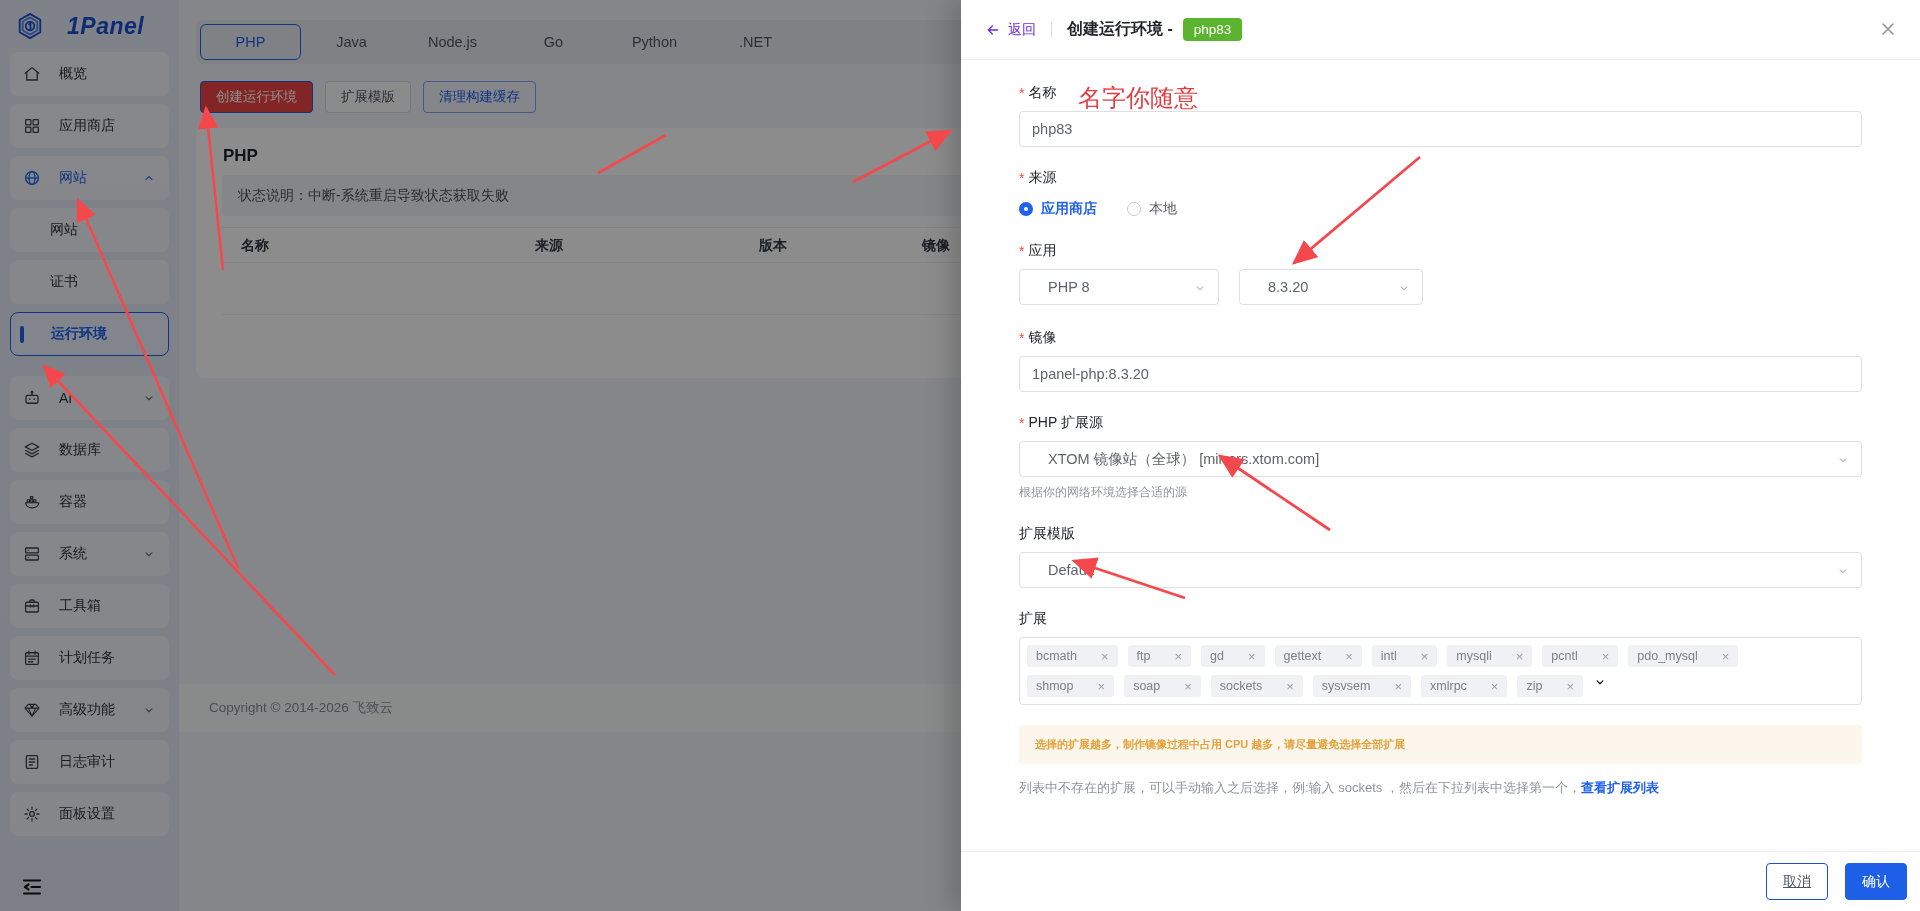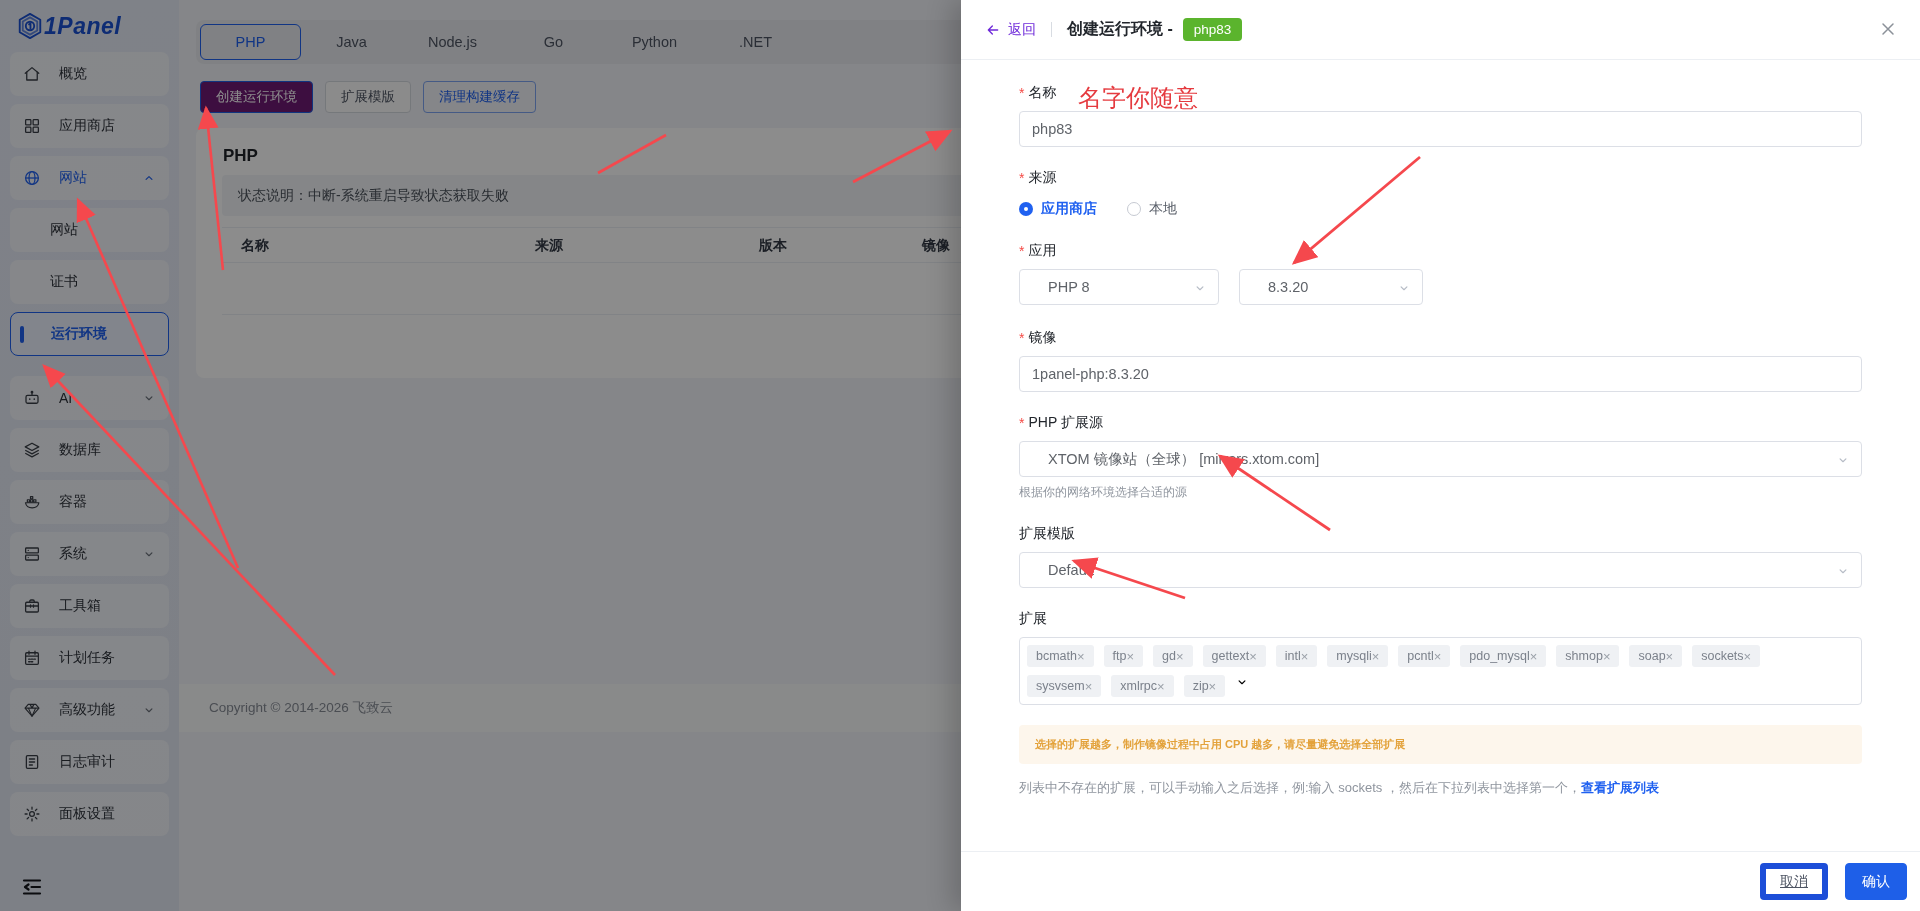--- a/index.html
+++ b/index.html
@@ -1,41 +1,41 @@
 <!DOCTYPE html>
 <html><head>
 <meta charset="utf-8">
 <style>
   * { margin:0; padding:0; box-sizing:border-box; }
   html,body { width:1920px; height:911px; overflow:hidden; font-family:"Liberation Sans","DejaVu Sans",sans-serif; background:#f4f6fa; }
   .stage { position:relative; width:1920px; height:911px; }
 
   
   .sidebar { position:absolute; left:0; top:0; width:179px; height:911px; background:linear-gradient(180deg,#e8edf8 0%,#e3e9f4 100%); z-index:1; }
-  .logo { display:flex; align-items:center; gap:0; padding:12px 0 4px 16px; cursor:pointer; }
+  .logo { display:flex; align-items:center; gap:23px; padding:12px 0 4px 16px; cursor:pointer; }
   .logo-text { font-size:23px; font-weight:800; font-style:italic; color:#1a51d4; letter-spacing:.5px; }
   .sb-item { height:44px; margin:8px 10px 0; border-radius:8px; background:rgba(255,255,255,.55); display:flex; align-items:center; gap:18px; padding:0 13px; font-size:14px; color:#2e333b; cursor:pointer; position:relative; }
   .sb-item .ic { display:flex; width:18px; height:18px; color:#3a3f47; flex:none; }
   .sb-item .chev { margin-left:auto; display:flex; color:#6a707a; }
   .sb-item.parent-active { color:#2061f0; }
   .sb-item.parent-active .ic, .sb-item.parent-active .chev { color:#2061f0; }
   .sb-sub { padding-left:40px; }
   .sb-item.active { background:#edf3ff; border:1px solid #2061f0; color:#2061f0; font-weight:600; }
   .active-bar { position:absolute; left:9px; top:13px; width:4px; height:17px; border-radius:2px; background:#2061f0; }
   .sb-item.mt-extra { margin-top:20px; }
   .collapse-btn { position:absolute; left:20px; bottom:12px; width:24px; height:24px; color:#14171c; cursor:pointer; }
 
   
   .main { position:absolute; left:179px; top:0; right:0; height:911px; background:#f2f4f9; }
   .tabstrip { position:absolute; left:17px; top:20px; width:1714px; height:44px; background:#eaecf1; border-radius:8px; display:flex; align-items:center; padding:4px; gap:0; }
   .tab { width:101px; height:36px; display:flex; align-items:center; justify-content:center; font-size:14.5px; color:#4e5563; border-radius:6px; cursor:pointer; }
   .tab.active { border:1px solid #2061f0; color:#2061f0; }
   .toolbar { position:absolute; left:21px; top:81px; display:flex; gap:12px; }
   .btn { height:32px; display:inline-flex; align-items:center; justify-content:center; padding:0 15px; font-size:13.5px; border-radius:4px; cursor:pointer; white-space:nowrap; }
-  .btn-primary { background:#701a75; color:#fff; border:1px solid #1e5fe8;font-family:Liberation Mono, monospace; }
+  .btn-primary { background:#ef4444; color:#fff; border:1px solid #1e5fe8;font-family:Liberation Mono, monospace; }
   .btn-plain { background:#fdfdfd; color:#4e5563; border:1px solid #d6dae1; }
   .btn-outline { background:transparent; color:#2061f0; border:1px solid #7ea4f2; }
   .card { position:absolute; left:17px; top:128px; width:1724px; height:250px; background:#ffffff; border-radius:8px; }
   .card-title { position:absolute; left:27px; top:18px; font-size:17px; font-weight:700; color:#1f2329; }
   .card-alert { position:absolute; left:26px; top:47px; right:26px; height:41px; background:#f3f5f8; border-radius:4px; display:flex; align-items:center; padding-left:16px; font-size:14px; color:#4c535c; }
   .thead { position:absolute; left:26px; right:26px; top:99px; height:36px; border-top:1px solid #eceff4; border-bottom:1px solid #eceff4; }
   .th { position:absolute; top:9px; font-size:14px; font-weight:600; color:#333a45; }
   .empty-row { position:absolute; left:26px; right:26px; top:135px; height:52px; border-bottom:1px solid #eceff4; }
   .footerband { position:absolute; left:0; right:0; top:684px; height:48px; background:#fafbfc; display:flex; align-items:center; padding-left:30px; font-size:13.5px; color:#878d96; }
 
@@ -63,29 +63,29 @@
   .radio { display:flex; align-items:center; gap:8px; font-size:14px; cursor:pointer; }
   .rdot { width:14px; height:14px; border-radius:50%; }
   .radio.sel-on { color:#2061f0; font-weight:600; }
   .radio.sel-on .rdot { background:#2061f0; position:relative; }
   .radio.sel-on .rdot::after { content:""; position:absolute; left:5px; top:5px; width:4px; height:4px; border-radius:50%; background:#fff; }
   .radio.sel-off { color:#565c66; }
   .radio.sel-off .rdot { border:1px solid #c6cad2; background:#fff; }
   .helptext { margin-top:7px; font-size:12px; color:#8f959e; }
   .mt22 { margin-top:22px; } .mt24 { margin-top:24px; }
   .multisel { margin-top:9px; min-height:64px; border:1px solid #dcdfe6; border-radius:4px; padding:7px 36px 7px 7px; display:flex; flex-wrap:wrap; gap:8px 10px; position:relative; align-content:flex-start; }
-  .tag { background:#eff1f4; border-radius:3px; display:inline-flex; align-items:center; gap:0; padding:4px 9px; font-size:12.5px; color:#7b818b;justify-content:space-between; }
+  .tag { background:#eff1f4; border-radius:3px; display:inline-flex; align-items:center; gap:24px; padding:4px 9px; font-size:12.5px; color:#7b818b;justify-content:space-between; }
   .tag-x { color:#9aa0a8; font-size:13px; cursor:pointer; line-height:1; }
   .warnbox { margin-top:20px; background:#fdf6ec; border-radius:4px; padding:12px 16px; font-size:11px; font-weight:600; color:#e3a23b; }
   .helpline { margin-top:15px; font-size:13px; color:#8f959e; }
   .helplink { color:#2061f0; font-weight:700; cursor:pointer; }
   .dr-foot { position:absolute; left:0; right:0; bottom:0; height:60px; border-top:1px solid #eceff3; }
   .foot-btns { position:absolute; right:13px; top:11px; display:flex; gap:17px; }
   .fbtn { min-width:62px; height:37px; border-radius:4px; display:flex; align-items:center; justify-content:center; font-size:14px; cursor:pointer; padding:0 14px; }
-  .fbtn-cancel { background:#fff; border:6px solid #1d4ed8; color:#4e5563;text-decoration:underline; }
+  .fbtn-cancel { background:#fff; border:1px solid #1d4ed8; color:#4e5563;text-decoration:underline; }
   .fbtn-ok { background:#1e5fe8; border:1px solid #1e5fe8; color:#fff; }
 
   
   .ann-svg { position:absolute; left:0; top:0; width:1920px; height:911px; z-index:50; pointer-events:none; }
   .ann-note { position:absolute; left:1078px; top:82px; z-index:50; font-size:24px; font-weight:400; color:#e53a3f; pointer-events:none; }
 </style>
 </head>
 <body>
 
 <div class="stage">

